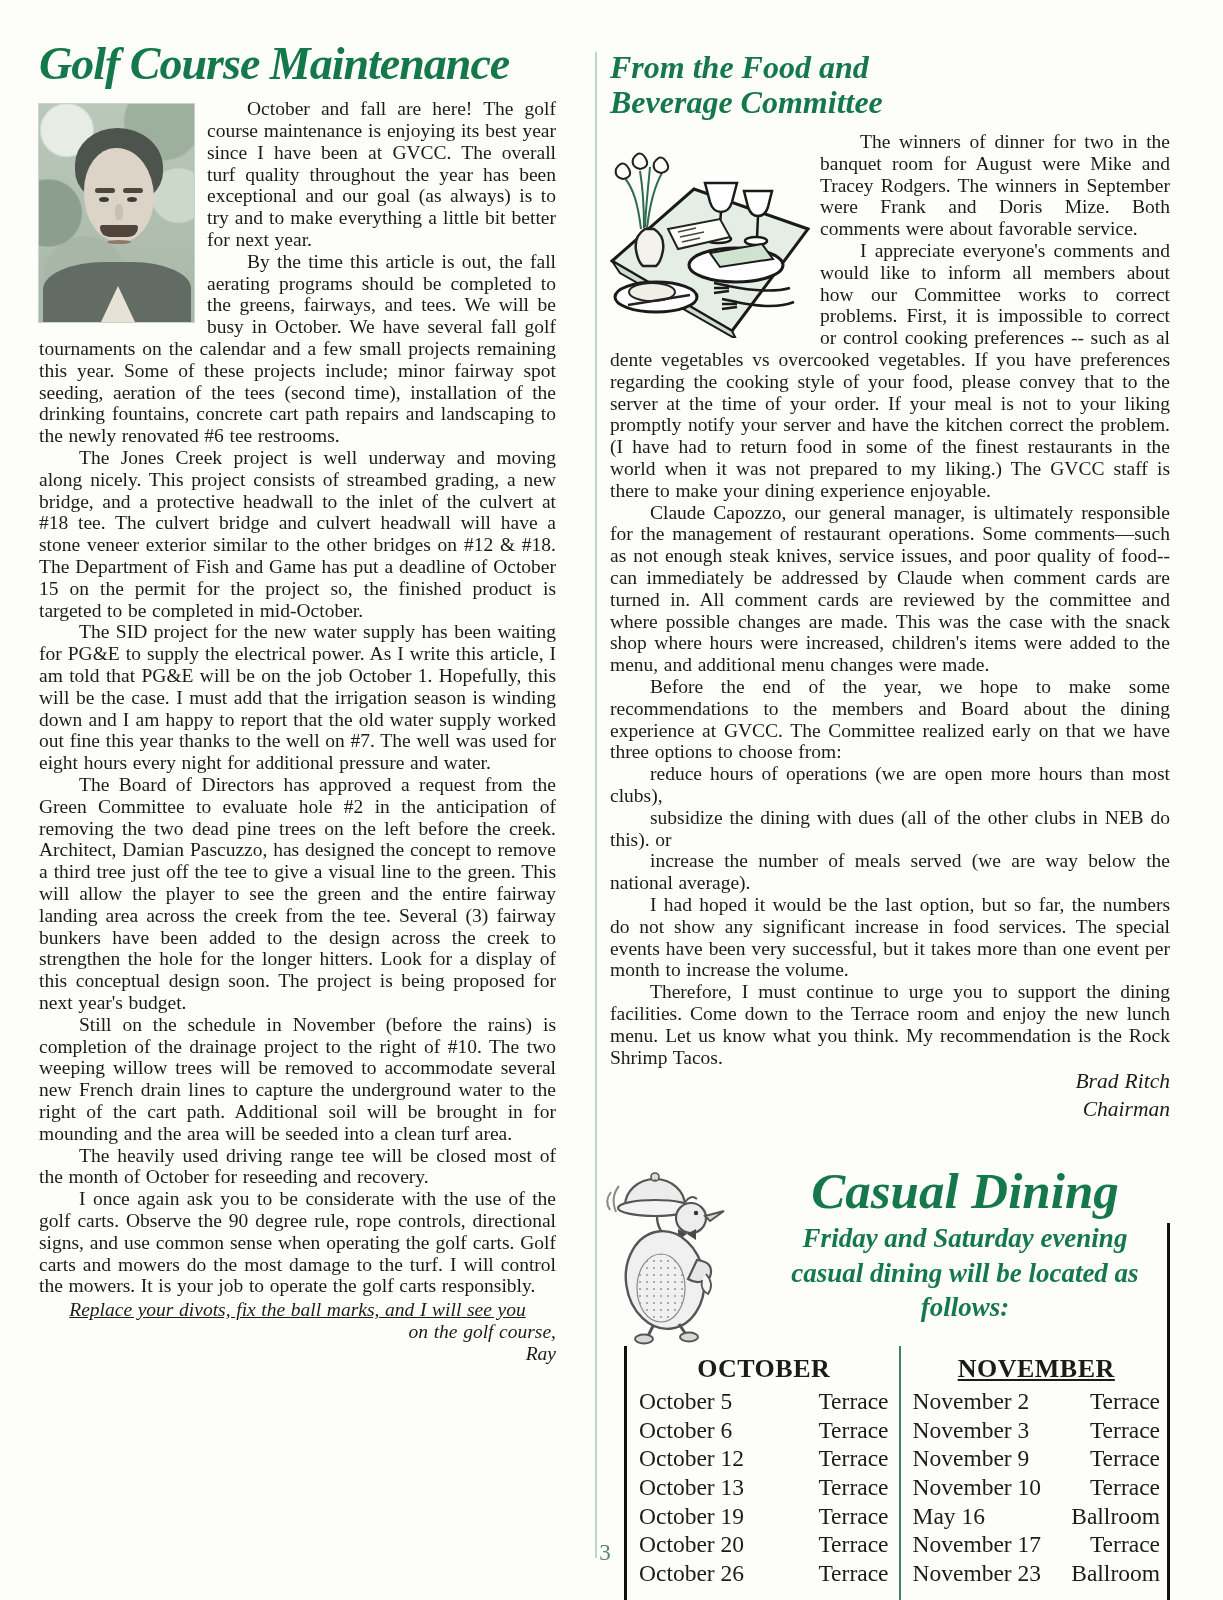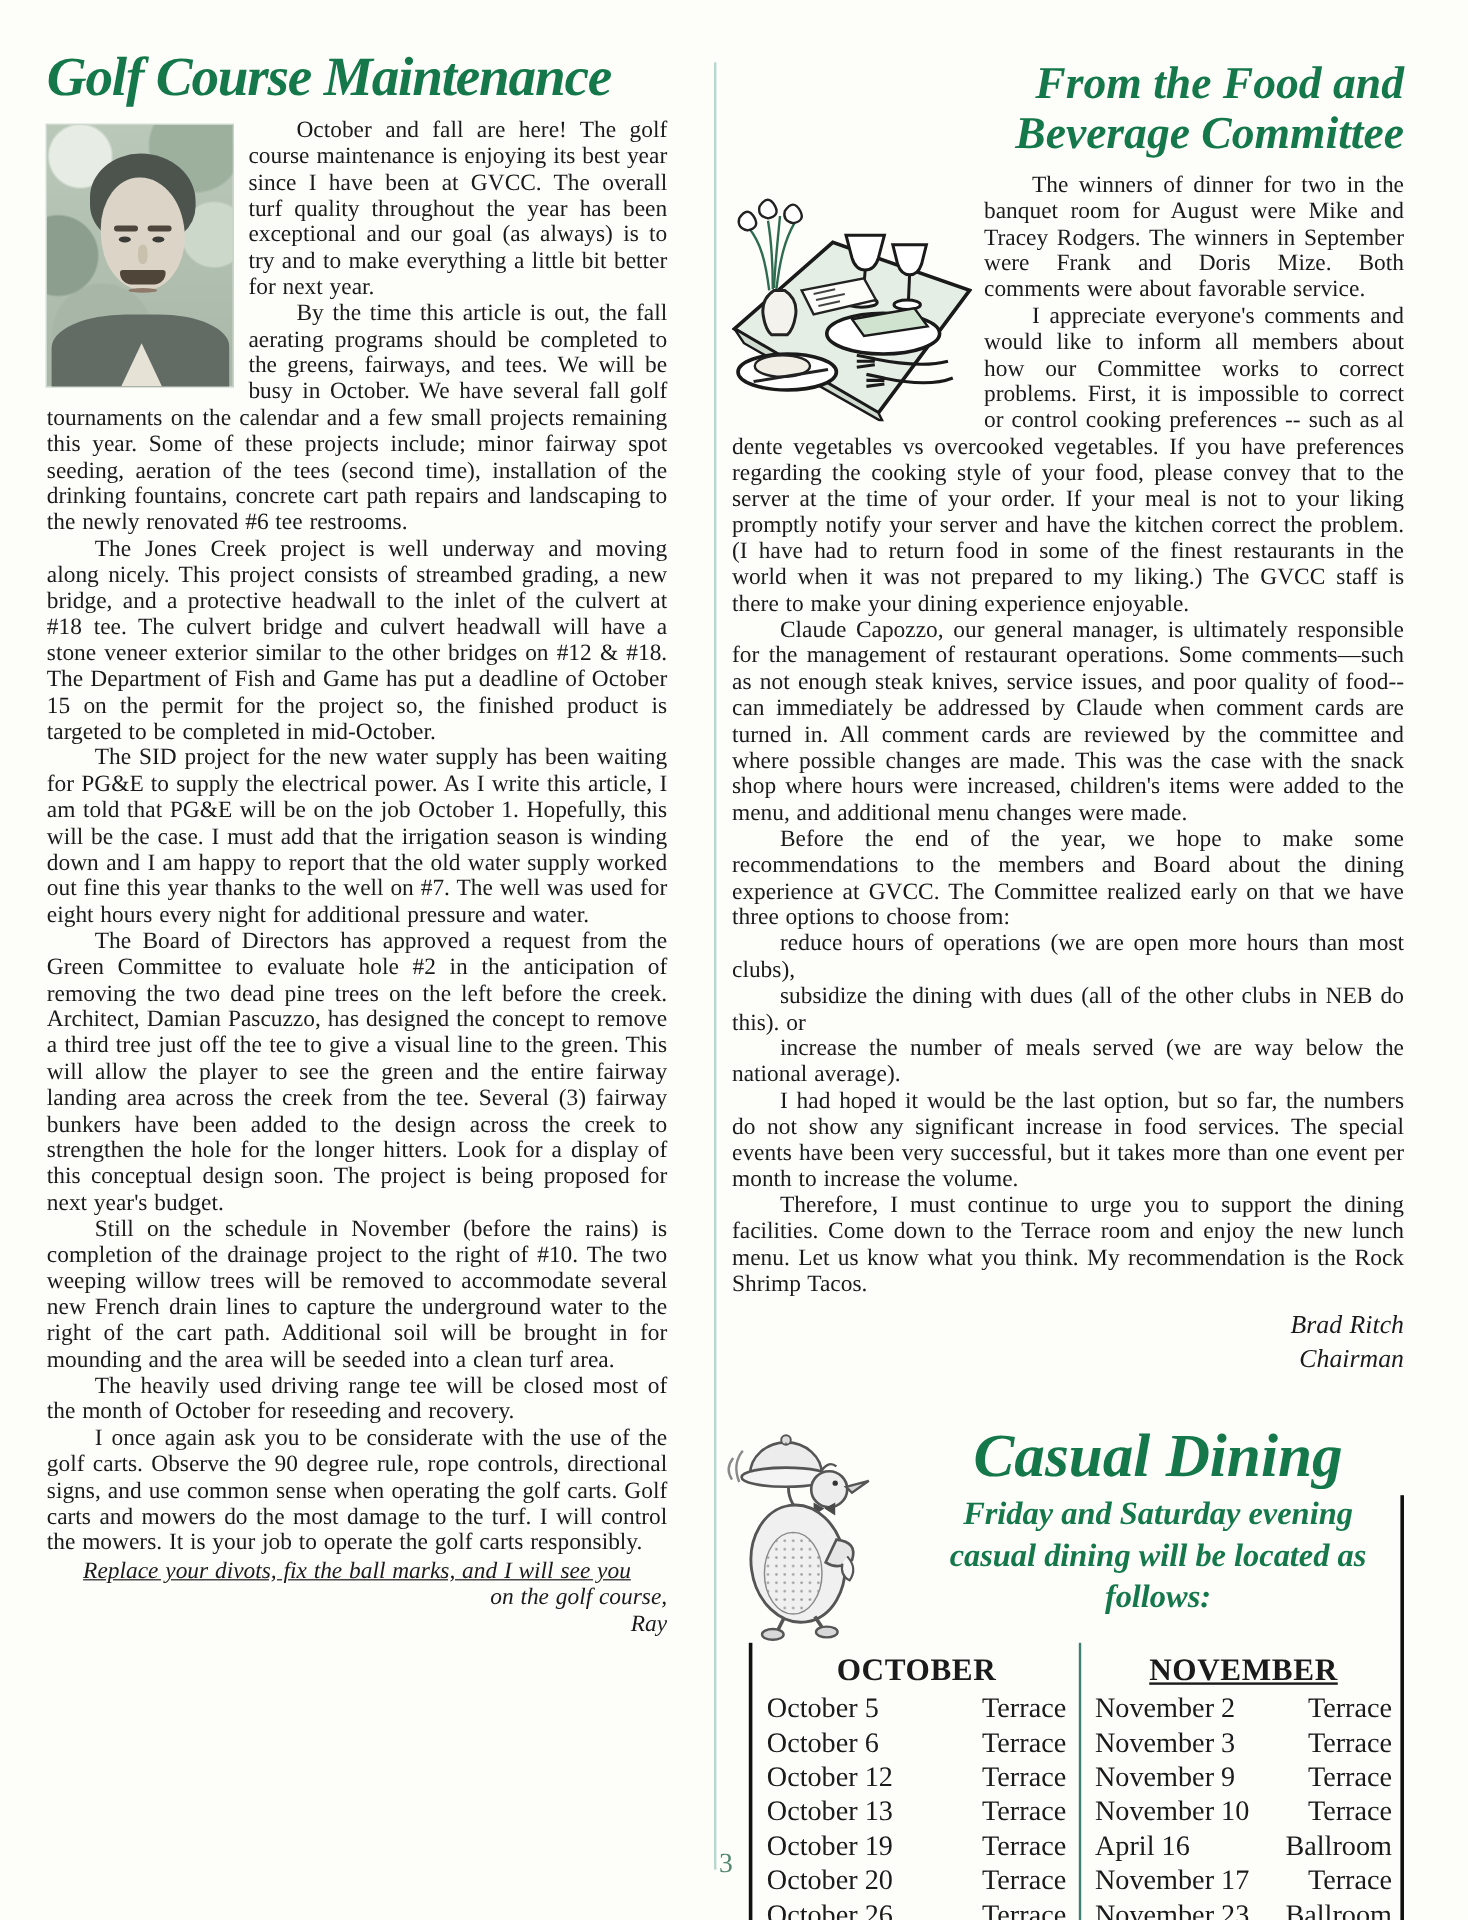--- a/index.html
+++ b/index.html
@@ -11,21 +11,21 @@
   }
   
   .col-left{position:absolute;left:39px;top:40px;width:517px;}
   .col-divider{position:absolute;left:595px;top:52px;width:2px;height:1506px;background:#b9d8cd;}
   .col-right{position:absolute;left:610px;top:50px;width:560px;}
   .page-num{position:absolute;top:1540px;left:0;width:1210px;text-align:center;
     color:#53876e;font-size:23px;}
   
   .h-green{color:#15784a;font-style:italic;font-weight:bold;}
   .left-title{font-size:46px;line-height:1.05;letter-spacing:-1px;margin:0 0 10px 0;}
-  .right-title{font-size:38px;line-height:1.08;text-align:right;margin:0 0 12px 0;}
+  .right-title{font-size:32px;line-height:1.08;text-align:left;margin:0 0 12px 0;}
   
   .article-body{text-align:justify;font-size:19.5px;line-height:21.8px;word-spacing:.04em;}
   .article-body p{margin:0;text-indent:40px;}
   
   .photo{
     float:left;width:155px;height:218px;margin:6px 13px 4px 0;position:relative;overflow:hidden;
     background:
       radial-gradient(circle at 18% 12%, #e7ede5 0 11%, transparent 12%),
       radial-gradient(circle at 80% 8%, #9cb09d 0 16%, transparent 17%),
       radial-gradient(circle at 6% 50%, #8c9f8e 0 18%, transparent 19%),
@@ -43,21 +43,21 @@
   .photo .mouth{position:absolute;left:68px;top:136px;width:24px;height:4px;background:#8d7a6b;border-radius:50%;}
   .photo .jacket{position:absolute;bottom:-6px;left:4px;width:148px;height:66px;background:#626c64;border-radius:42% 40% 0 0;}
   .photo .vneck{position:absolute;bottom:0;left:62px;width:0;height:0;
     border-left:17px solid transparent;border-right:17px solid transparent;border-bottom:36px solid #e6e2d6;}
   
   .dinner-art{float:left;width:200px;height:205px;margin:2px 10px 2px 0;}
   
   .closing{font-style:italic;margin-top:2px;}
   .closing .c1{text-align:center;text-decoration:underline;}
   .closing .c2,.closing .c3{text-align:right;}
-  .sig-block{text-align:right;font-style:italic;font-size:21.5px;line-height:1.3;margin-top:10px;}
+  .sig-block{text-align:right;font-style:italic;font-size:21.5px;line-height:1.3;margin-top:0;}
   
   .casual-section{position:relative;margin-top:6px;}
   .casual-section::after{content:"";position:absolute;top:57px;bottom:0;right:0;width:3px;background:#111;}
   .duck-art{float:left;width:152px;height:178px;margin:2px 6px 0 -8px;}
   .casual-title{font-size:51px;text-align:center;margin:42px 0 4px 0;line-height:1;}
   .casual-sub{text-align:center;font-size:27px;line-height:1.28;font-weight:bold;font-style:italic;color:#15784a;}
   .dining-box{
     clear:left;display:flex;margin-left:14px;margin-top:16px;
     border-left:3px solid #111;border-bottom:3px solid #111;min-height:296px;
   }
@@ -301,21 +301,21 @@
               <span>November 9</span>
               <span>Terrace</span>
             </div>
 
             <div class="trow">
               <span>November 10</span>
               <span>Terrace</span>
             </div>
 
             <div class="trow">
-              <span>April 16</span>
+              <span>May 16</span>
               <span>Ballroom</span>
             </div>
 
             <div class="trow">
               <span>November 17</span>
               <span>Terrace</span>
             </div>
 
             <div class="trow">
               <span>November 23</span>

